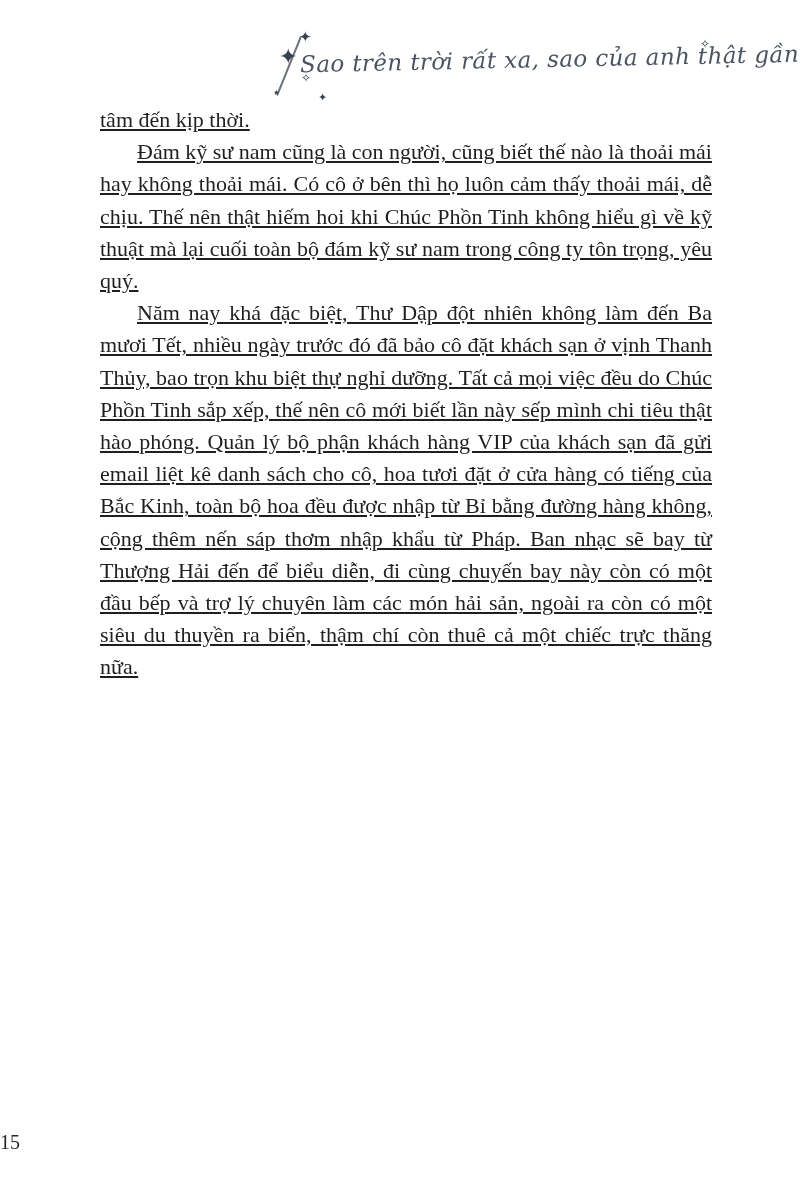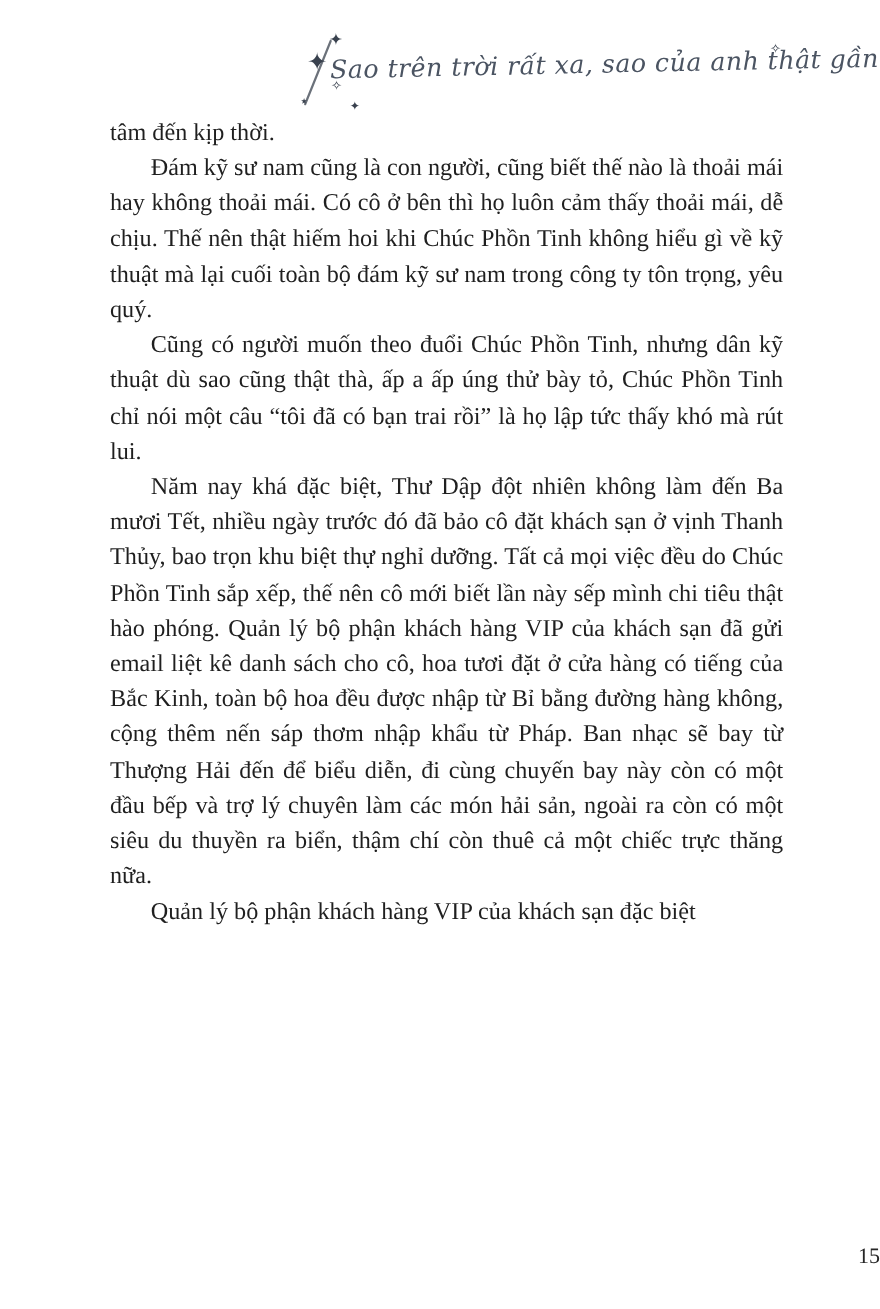--- a/index.html
+++ b/index.html
@@ -56,33 +56,34 @@
 
   
   .body-text {
     position: absolute;
     top: 104px; left: 100px;
     width: 612px;
     font-size: 22px;
     line-height: 32.2px;
     color: #1f1f1f;
     text-align: justify;
+    text-decoration: underline;
   }
   .body-text p {
     margin: 0;
     text-indent: 37px;
   }
   .body-text p.no-indent { text-indent: 0; }
 
   
   .page-number {
     position: absolute;
     left: 0; bottom: 36px;
     width: 100%;
-    text-align: right;
+    text-align: left;
     font-size: 20px;
     color: #262626;
   }
 </style>
 </head>
 <body>
 
 <div class="page">
 
   <div class="header">
@@ -92,20 +93,18 @@
     <span class="star star-3">✧</span>
     <span class="star star-4">⋆</span>
     <span class="star star-5">✦</span>
     <span class="star star-6">✧</span>
     <span class="script-text">Sao trên trời rất xa, sao của anh thật gần</span>
   </div>
 
   <div class="body-text">
       <p class="no-indent">tâm đến kịp thời.</p>
       <p>Đám kỹ sư nam cũng là con người, cũng biết thế nào là thoải mái hay không thoải mái. Có cô ở bên thì họ luôn cảm thấy thoải mái, dễ chịu. Thế nên thật hiếm hoi khi Chúc Phồn Tinh không hiểu gì về kỹ thuật mà lại cuối toàn bộ đám kỹ sư nam trong công ty tôn trọng, yêu quý.</p>
-      <p>Cũng có người muốn theo đuổi Chúc Phồn Tinh, nhưng dân kỹ thuật dù sao cũng thật thà, ấp a ấp úng thử bày tỏ, Chúc Phồn Tinh chỉ nói một câu “tôi đã có bạn trai rồi” là họ lập tức thấy khó mà rút lui.</p>
       <p>Năm nay khá đặc biệt, Thư Dập đột nhiên không làm đến Ba mươi Tết, nhiều ngày trước đó đã bảo cô đặt khách sạn ở vịnh Thanh Thủy, bao trọn khu biệt thự nghỉ dưỡng. Tất cả mọi việc đều do Chúc Phồn Tinh sắp xếp, thế nên cô mới biết lần này sếp mình chi tiêu thật hào phóng. Quản lý bộ phận khách hàng VIP của khách sạn đã gửi email liệt kê danh sách cho cô, hoa tươi đặt ở cửa hàng có tiếng của Bắc Kinh, toàn bộ hoa đều được nhập từ Bỉ bằng đường hàng không, cộng thêm nến sáp thơm nhập khẩu từ Pháp. Ban nhạc sẽ bay từ Thượng Hải đến để biểu diễn, đi cùng chuyến bay này còn có một đầu bếp và trợ lý chuyên làm các món hải sản, ngoài ra còn có một siêu du thuyền ra biển, thậm chí còn thuê cả một chiếc trực thăng nữa.</p>
-      <p>Quản lý bộ phận khách hàng VIP của khách sạn đặc biệt</p>
     </div>
 
   <div class="page-number">15</div>
 
 </div>
 
 </body></html>

